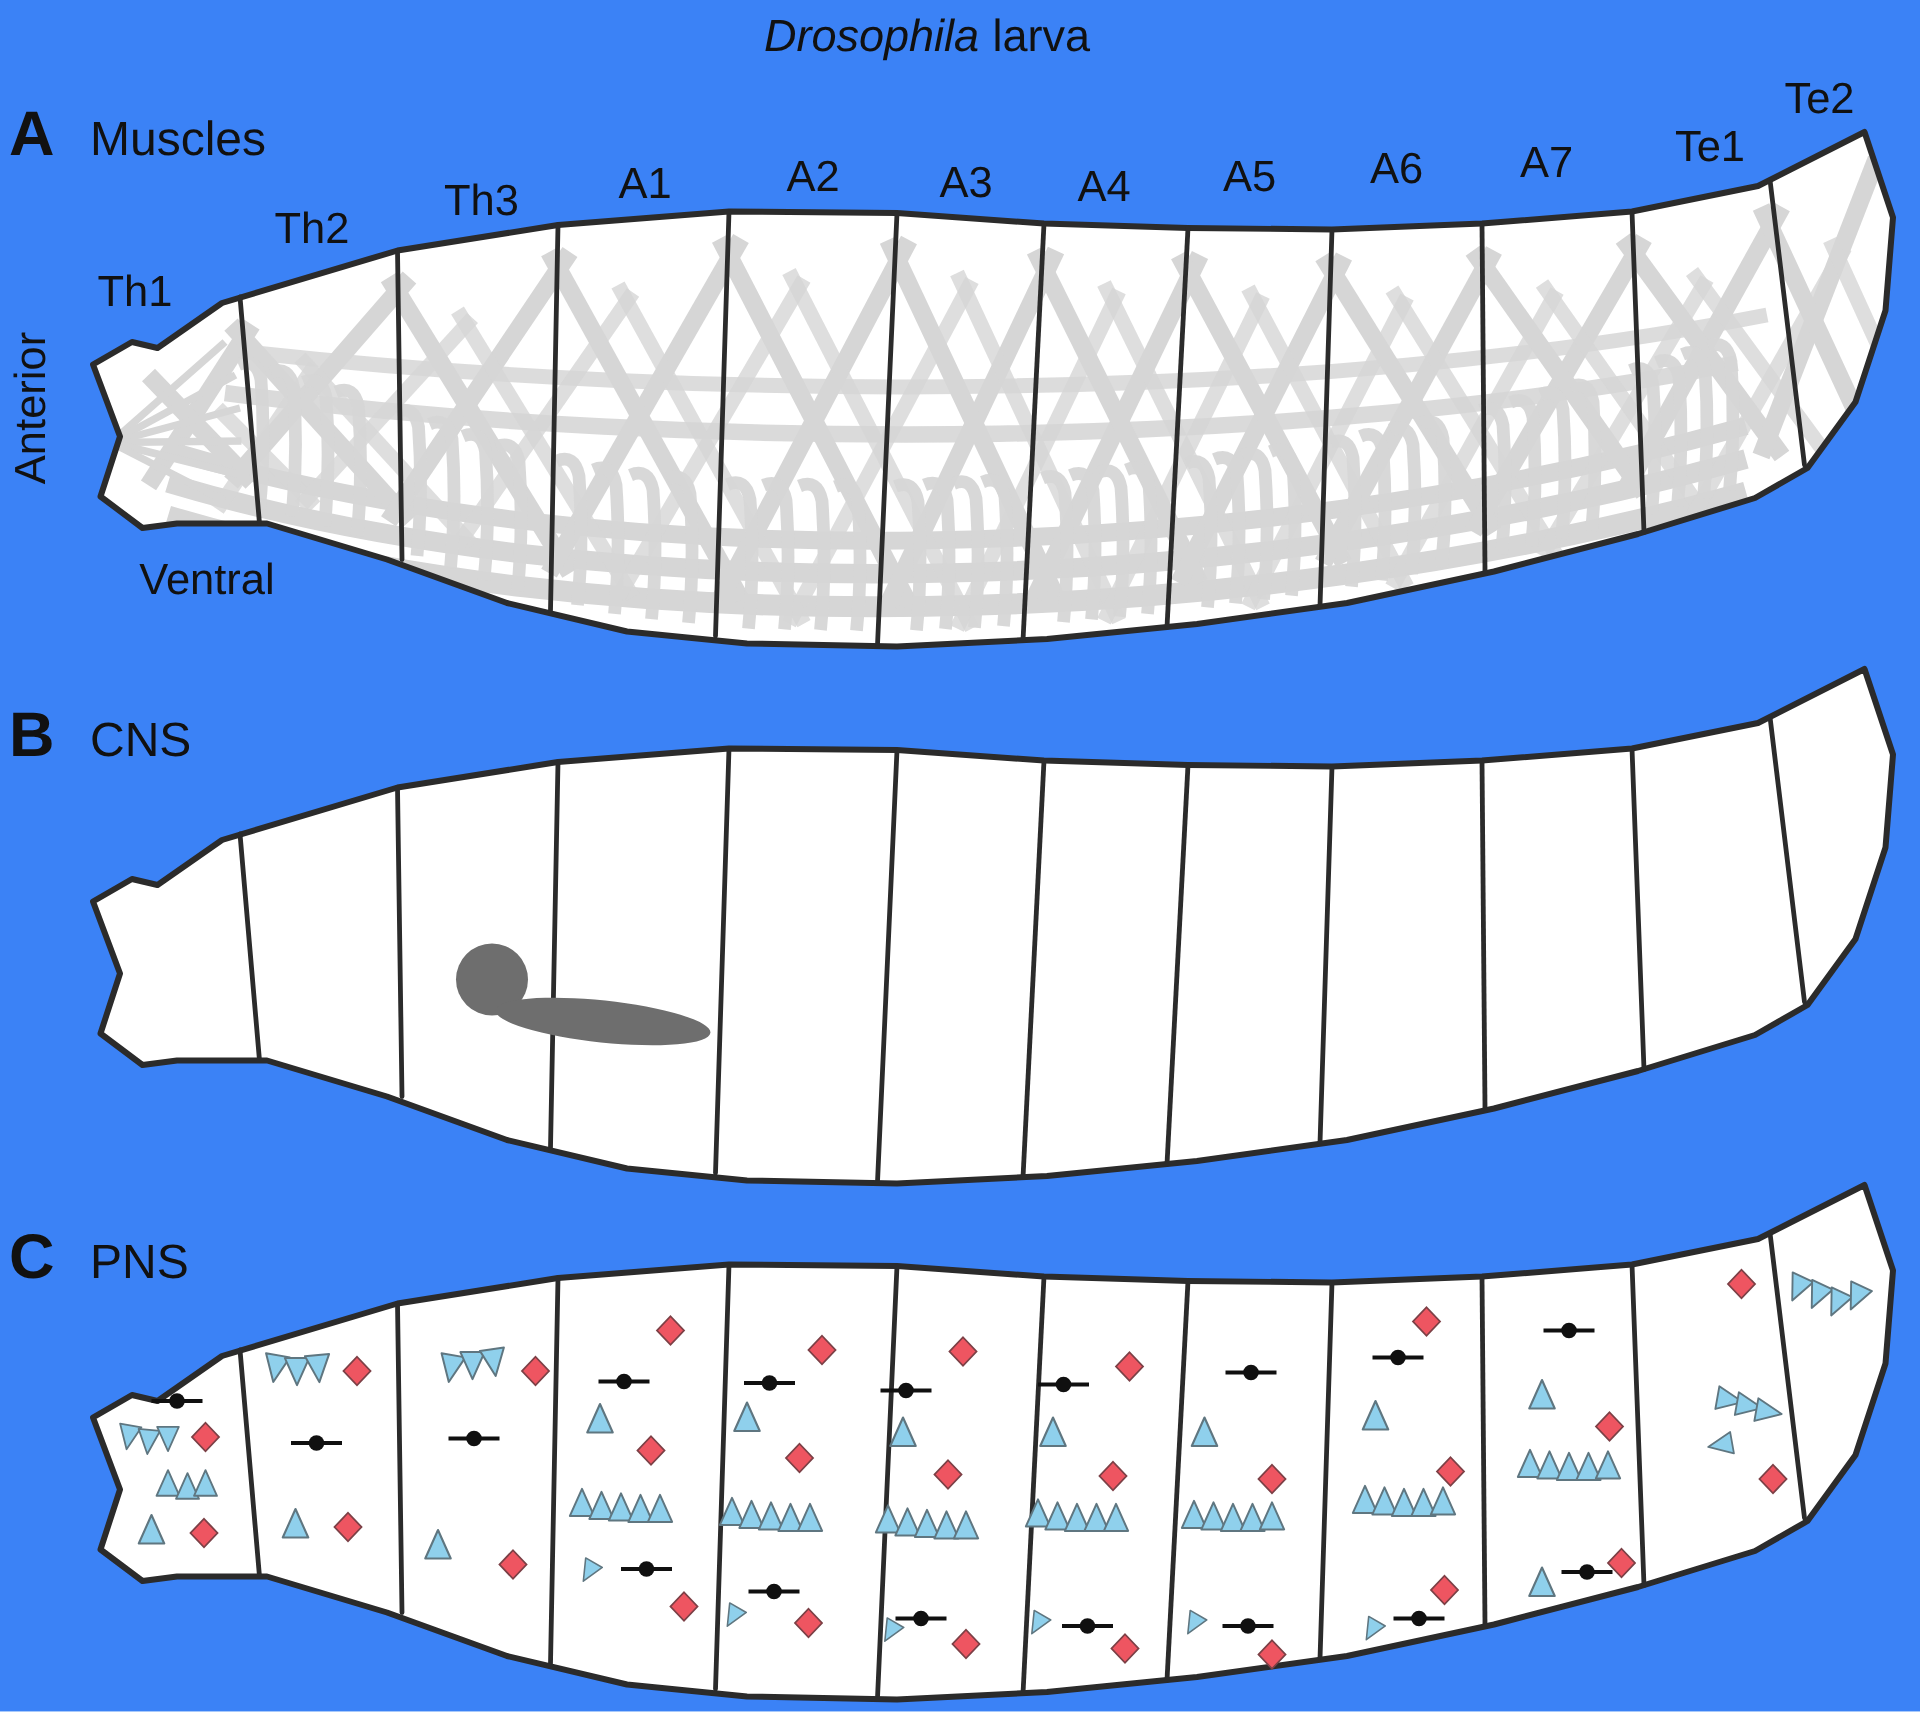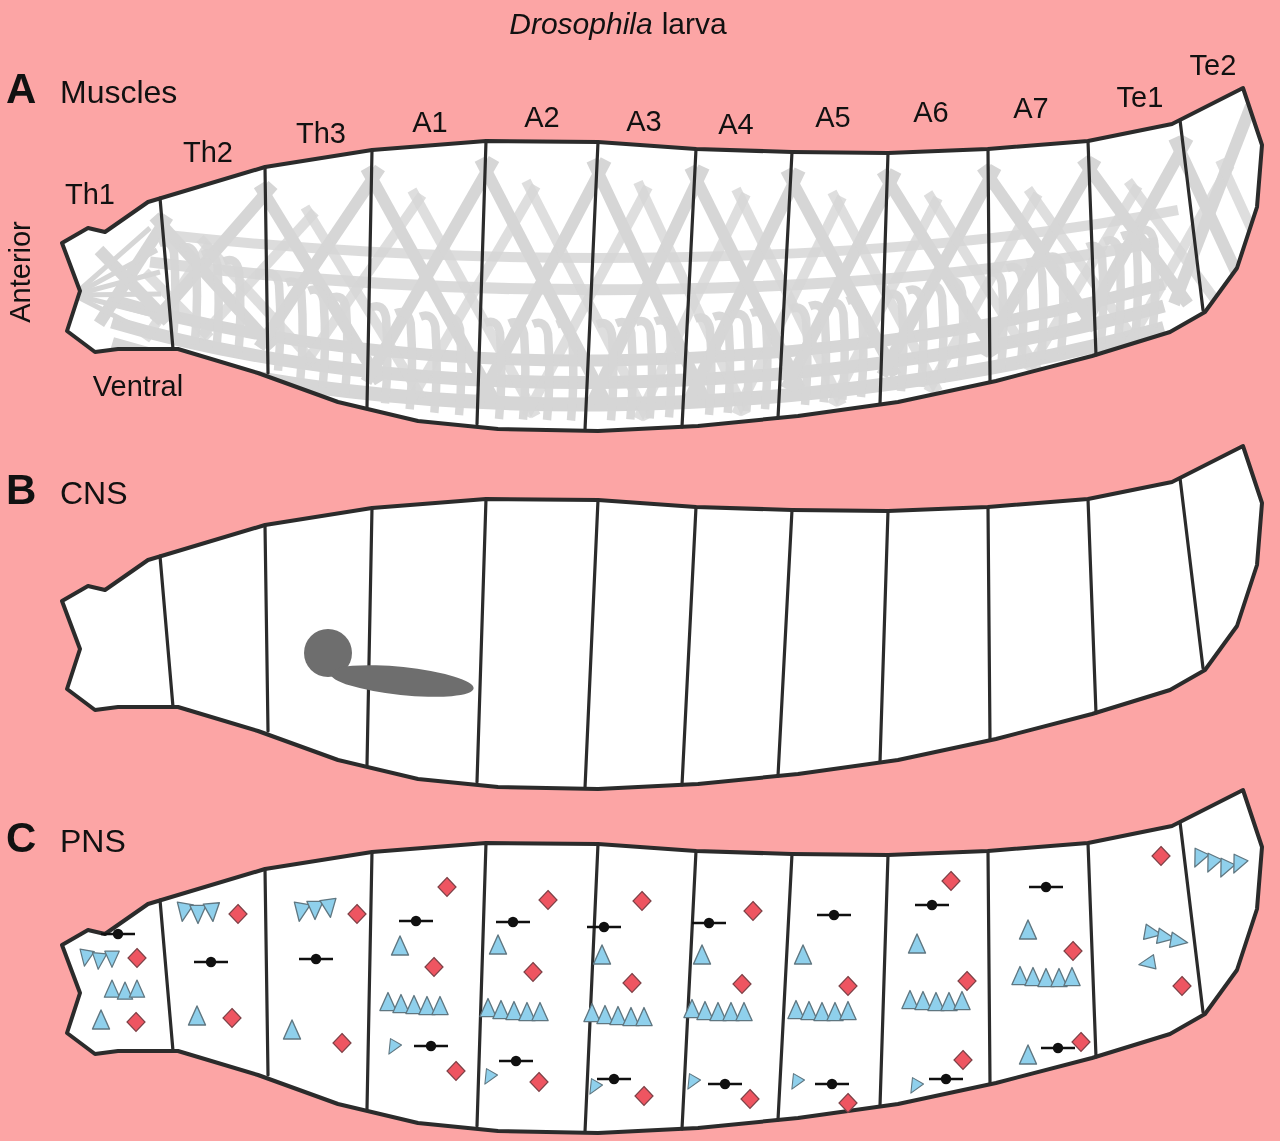--- a/index.html
+++ b/index.html
@@ -1,16 +1,16 @@
 <!DOCTYPE html>
 <html><head>
 <meta charset="utf-8">
 <style>
   html,body{margin:0;padding:0;background:#ffffff;}
-  .page{width:1280px;height:1141px;background:#fca5a5;overflow:hidden;}
+  .page{width:1280px;height:1141px;background:#3b82f6;overflow:hidden;}
   svg{display:block;font-family:"Liberation Sans","DejaVu Sans",sans-serif;}
   .title{font-size:30px;fill:#111;}
   .panel-letter{font-size:42px;font-weight:bold;fill:#111;}
   .panel-name{font-size:32px;fill:#111;}
   .side-label{font-size:29px;fill:#111;}
   .seg-label{font-size:29px;fill:#111;}
 </style>
 </head>
 <body>
 

